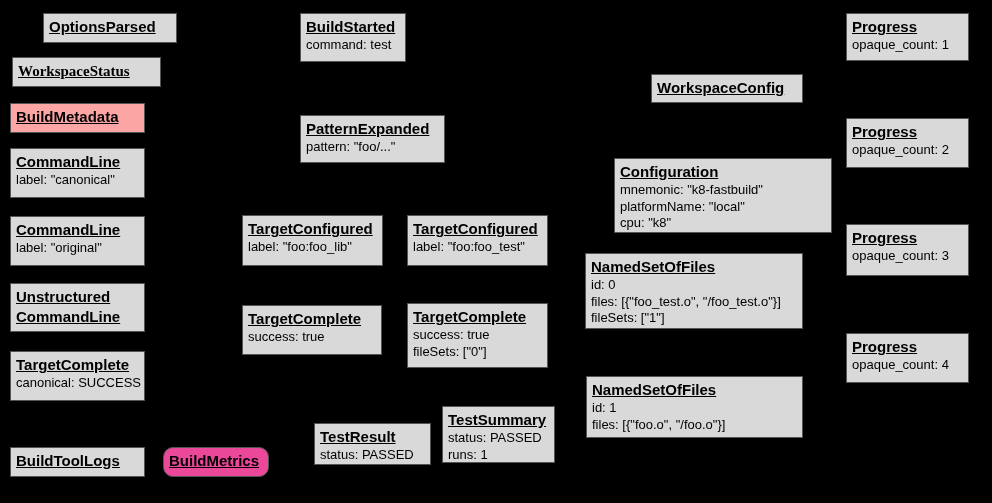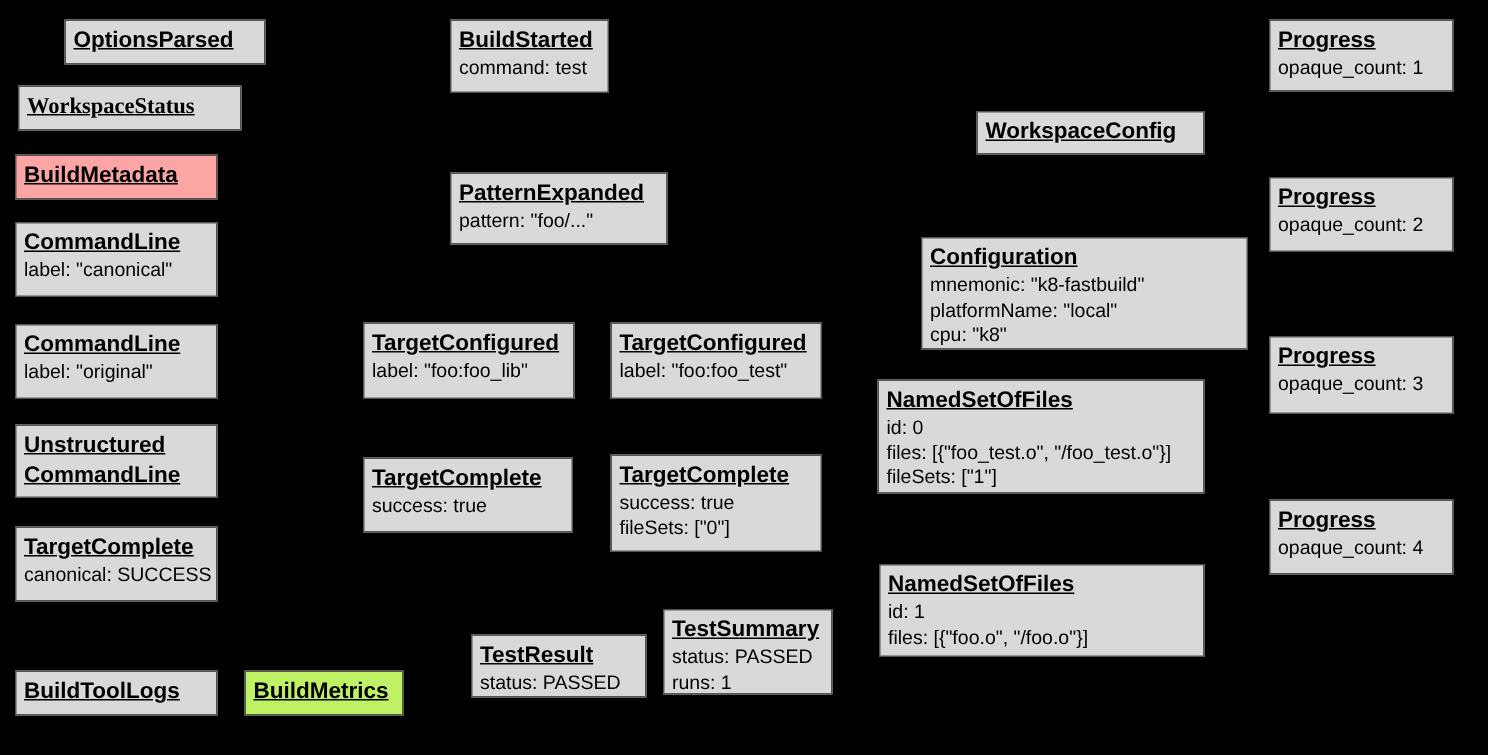--- a/index.html
+++ b/index.html
@@ -60,21 +60,21 @@
     <div class="node" style="left: 10px; top: 283px; width: 135px; height: 49px; background: rgb(217, 217, 217); border-color: rgb(84, 84, 84); color: rgb(0, 0, 0);">
     <div class="node-title">Unstructured CommandLine</div>
   </div>
     <div class="node" style="left: 10px; top: 351px; width: 135px; height: 50px; background: rgb(217, 217, 217); border-color: rgb(84, 84, 84); color: rgb(0, 0, 0);">
     <div class="node-title">TargetComplete</div>
   <div class="node-line">canonical: SUCCESS</div>
     </div>
     <div class="node" style="left: 10px; top: 447px; width: 135px; height: 30px; background: rgb(217, 217, 217); border-color: rgb(84, 84, 84); color: rgb(0, 0, 0);">
     <div class="node-title">BuildToolLogs</div>
   </div>
-    <div class="node" style="left: 163px; top: 447px; width: 106px; height: 30px; background: #bef264; border-color: rgb(84, 84, 84); color: rgb(0, 0, 0);">
+    <div class="node" style="left: 163px; top: 447px; width: 106px; height: 30px; background: #ec4899; border-color: rgb(84, 84, 84); color: rgb(0, 0, 0); border-radius: 10px;">
     <div class="node-title">BuildMetrics</div>
   </div>
     <div class="node" style="left: 300px; top: 13px; width: 106px; height: 49px; background: rgb(217, 217, 217); border-color: rgb(84, 84, 84); color: rgb(0, 0, 0);">
     <div class="node-title">BuildStarted</div>
   <div class="node-line">command: test</div>
     </div>
     <div class="node" style="left: 300px; top: 115px; width: 145px; height: 48px; background: rgb(217, 217, 217); border-color: rgb(84, 84, 84); color: rgb(0, 0, 0);">
     <div class="node-title">PatternExpanded</div>
   <div class="node-line">pattern: "foo/..."</div>
     </div>

